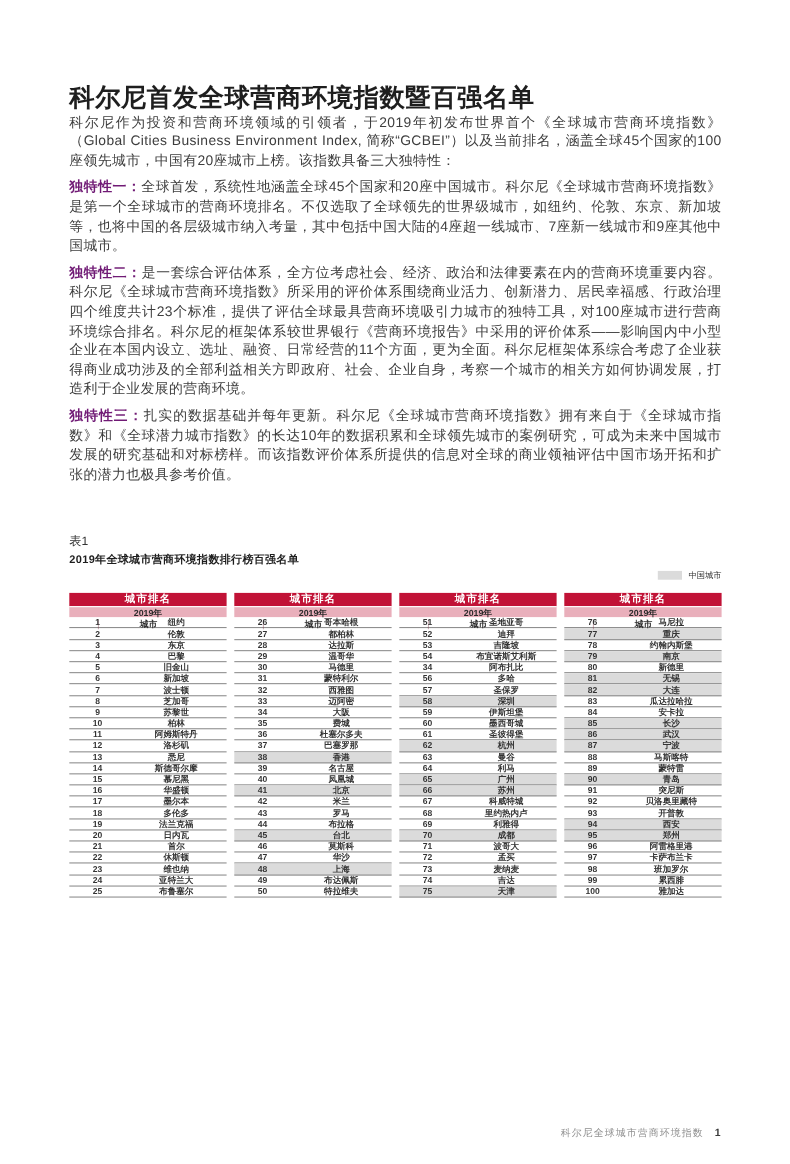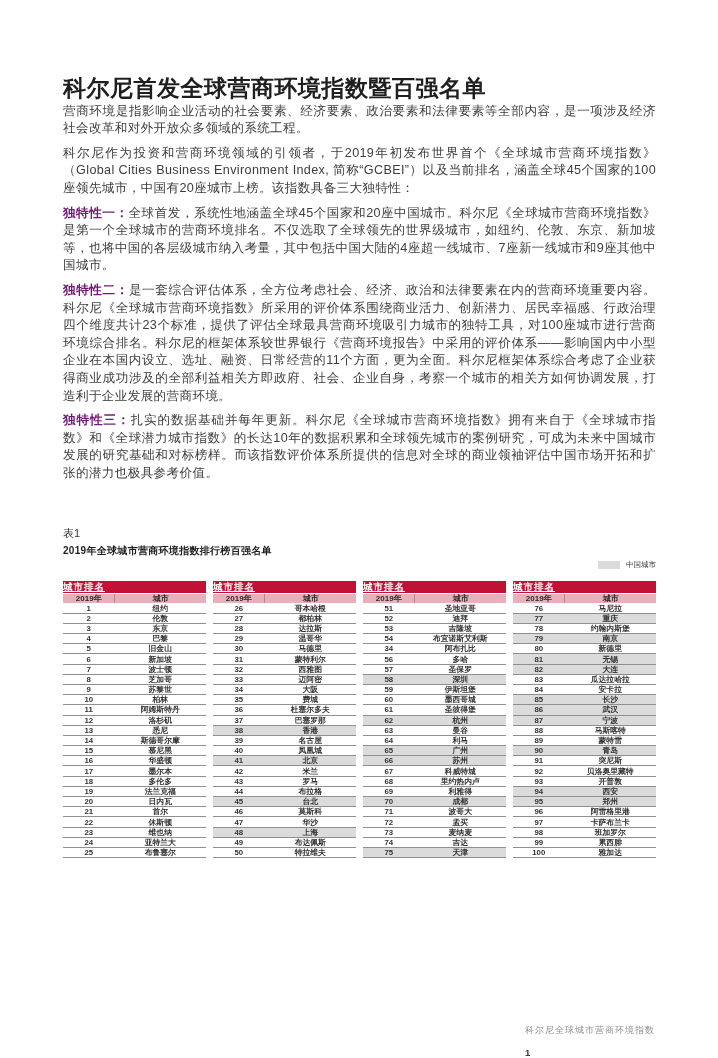--- a/index.html
+++ b/index.html
@@ -22,54 +22,53 @@
   .table-section { position: relative; margin-top: 44px; }
   .tbl-label { font-size: 11px; color: #333; }
   h2.tbl-title { font-size: 10px; font-weight: 700; color: #1e1e1e; margin-top: 3px; letter-spacing: 0.3px; }
   .legend { position: absolute; top: 34px; right: 0; display: flex; align-items: center; gap: 6px; }
   .legend .swatch { width: 22px; height: 8px; background: var(--china_city_gray, #DBDBDB); display: inline-block; }
   .legend .legend-label { font-size: 7.5px; color: #333; }
   .columns { display: flex; gap: 7px; margin-top: 23px; }
   .tcol { width: 143px; flex: 0 0 143px; }
   .thead {
     background: var(--table_header_red, #C11236); color: #fff;
-    font-size: 9.5px; font-weight: 700; text-align: left;
-    height: 12px; line-height: 12px; letter-spacing: 1px; text-decoration: underline;
+    font-size: 9.5px; font-weight: 700; text-align: center;
+    height: 12px; line-height: 12px; letter-spacing: 1px;
   }
   .tsub {
     background: var(--table_subheader_pink, #E9AFBB); display: flex;
     height: 10px; align-items: center; font-size: 8px; font-weight: 700;
-    color: #2b2b2b; border-top: 1px solid #fff;
+    color: #2b2b2b; border-top: 1px solid #fff; flex-direction: column;
   }
   .tsub .rank { width: 36%; text-align: center; }
   .tsub .city { width: 64%; text-align: center; border-left: 1px solid rgba(120,40,60,0.35); height: 100%; line-height: 9px; }
   .trow {
     display: flex; align-items: center; height: 10.2px;
     border-bottom: 0.8px solid #8f8f8f;
     font-size: 7.8px; font-weight: 700; color: #333; overflow: hidden;
   }
   .trow .rank { width: 36%; text-align: center; }
   .trow .city { width: 64%; text-align: center; }
   .trow.hl { background: var(--china_city_gray, #DBDBDB); }
   .footer {
     position: absolute; top: 1024px; right: 63px;
-    display: flex; align-items: baseline; gap: 10px; flex-direction: column;
+    display: flex; align-items: baseline; gap: 10px;
   }
   .footer .foot-text { font-size: 9px; color: #8f8f8f; letter-spacing: 1px; }
   .footer .foot-page { font-size: 9.5px; color: #3a3a3a; font-weight: 700; }
 </style>
 </head>
 <body>
 
 <div class="page">
   <main class="content">
     <h1 class="title">科尔尼首发全球营商环境指数暨百强名单</h1>
 
     <div id="paragraphs">
-        <p>营商环境是指影响企业活动的社会要素、经济要素、政治要素和法律要素等全部内容，是一项涉及经济社会改革和对外开放众多领域的系统工程。</p>
         <p>科尔尼作为投资和营商环境领域的引领者，于2019年初发布世界首个《全球城市营商环境指数》（Global Cities Business Environment Index, 简称“GCBEI”）以及当前排名，涵盖全球45个国家的100座领先城市，中国有20座城市上榜。该指数具备三大独特性：</p>
         <p><b>独特性一：</b>全球首发，系统性地涵盖全球45个国家和20座中国城市。科尔尼《全球城市营商环境指数》是第一个全球城市的营商环境排名。不仅选取了全球领先的世界级城市，如纽约、伦敦、东京、新加坡等，也将中国的各层级城市纳入考量，其中包括中国大陆的4座超一线城市、7座新一线城市和9座其他中国城市。</p>
         <p><b>独特性二：</b>是一套综合评估体系，全方位考虑社会、经济、政治和法律要素在内的营商环境重要内容。科尔尼《全球城市营商环境指数》所采用的评价体系围绕商业活力、创新潜力、居民幸福感、行政治理四个维度共计23个标准，提供了评估全球最具营商环境吸引力城市的独特工具，对100座城市进行营商环境综合排名。科尔尼的框架体系较世界银行《营商环境报告》中采用的评价体系——影响国内中小型企业在本国内设立、选址、融资、日常经营的11个方面，更为全面。科尔尼框架体系综合考虑了企业获得商业成功涉及的全部利益相关方即政府、社会、企业自身，考察一个城市的相关方如何协调发展，打造利于企业发展的营商环境。</p>
         <p><b>独特性三：</b>扎实的数据基础并每年更新。科尔尼《全球城市营商环境指数》拥有来自于《全球城市指数》和《全球潜力城市指数》的长达10年的数据积累和全球领先城市的案例研究，可成为未来中国城市发展的研究基础和对标榜样。而该指数评价体系所提供的信息对全球的商业领袖评估中国市场开拓和扩张的潜力也极具参考价值。</p>
       </div>
 
     <section class="table-section">
       <div class="tbl-label">表1</div>
       <h2 class="tbl-title">2019年全球城市营商环境指数排行榜百强名单</h2>
       <div class="legend">

